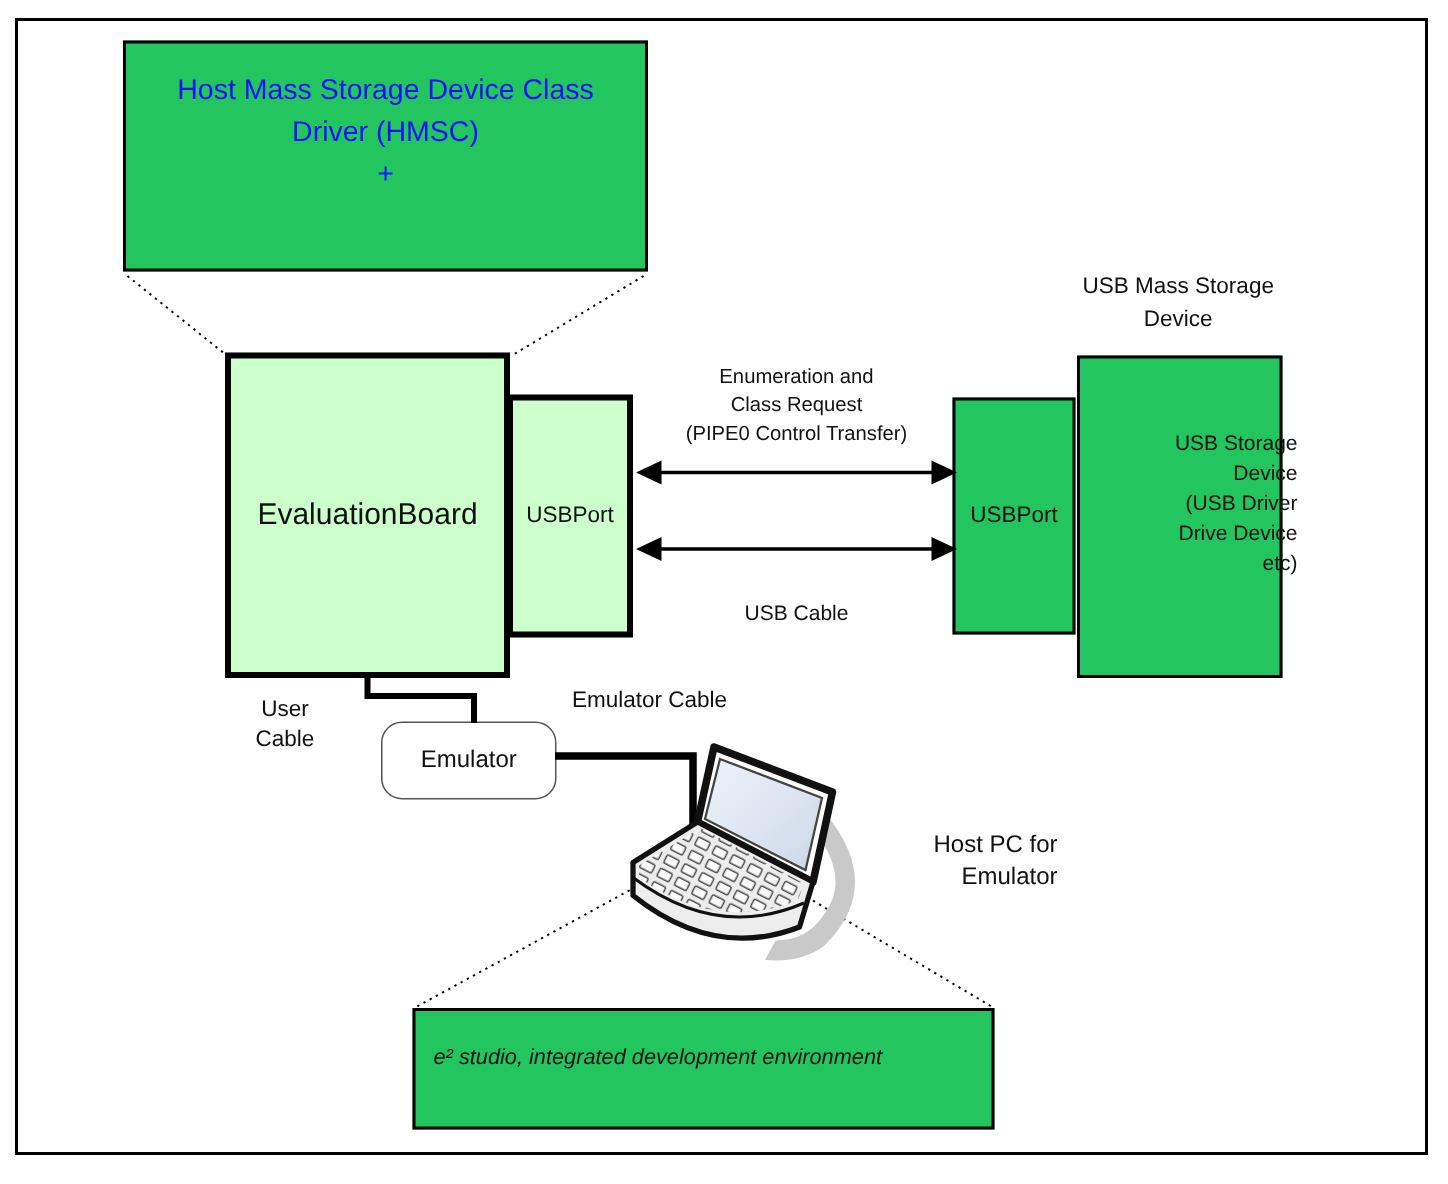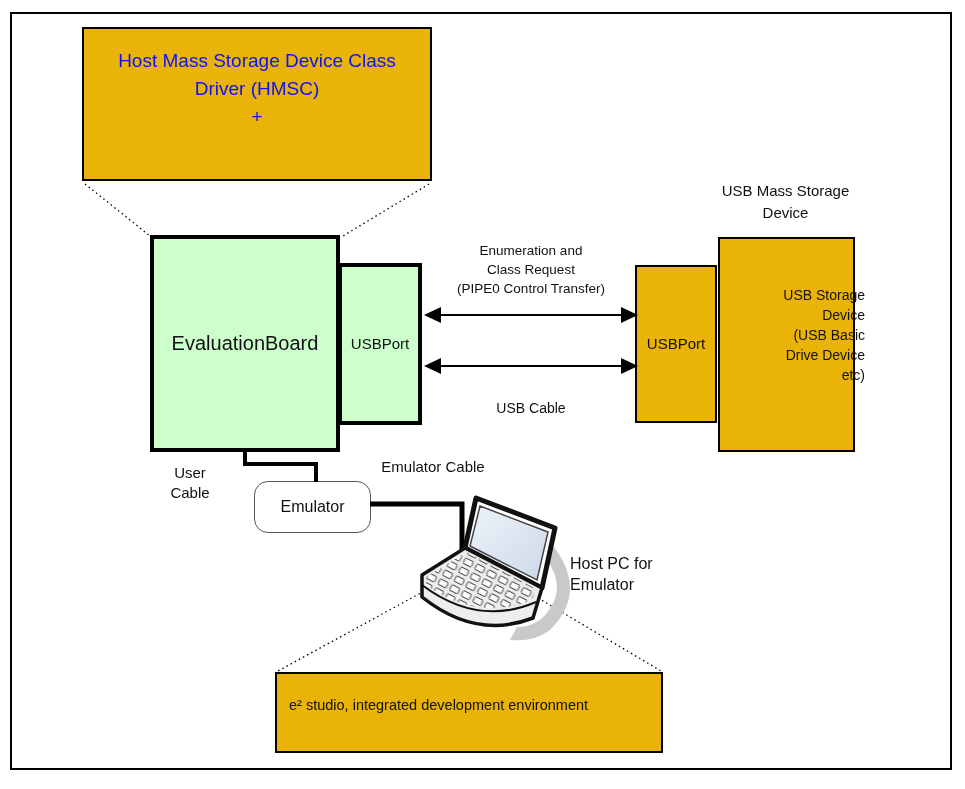--- a/index.html
+++ b/index.html
@@ -2,21 +2,21 @@
 <html style="--board-fill: #ccffcc; --title-blue: #1010ff;"><head>
 <meta charset="utf-8">
 <style>
   html,body{margin:0;padding:0;background:#ffffff;}
   *{box-sizing:border-box;}
   body{font-family:"Liberation Sans", sans-serif; color:#111;}
   #canvas{position:relative;width:965px;height:789px;background:#fff;overflow:hidden;}
 
   .frame{position:absolute;left:10px;top:12px;width:942px;height:758px;border:2px solid #000;background:#fff;}
 
-  .box{position:absolute;background:#eab308;border:2px solid #000;}
+  .box{position:absolute;background:#22c55e;border:2px solid #000;}
   .center{display:flex;flex-direction:row;align-items:center;justify-content:center;text-align:center;}
 
   
   .top-box{left:82px;top:27px;width:350px;height:154px;z-index:1;}
   .top-title{margin-top:18px;font-size:19px;line-height:28px;color:var(--title-blue,#1010ff);text-align:center;}
   .top-plus{font-size:19px;line-height:28px;color:var(--title-blue,#1010ff);text-align:center;}
   .top-sub{font-size:17px;line-height:26px;margin-top:3px;color:#000;text-align:center;}
 
   
   .board{left:150px;top:235px;width:190px;height:217px;background:var(--board-fill,#ccffcc);border:4px solid #000;z-index:3;font-size:20px;line-height:29px;}
@@ -31,24 +31,24 @@
   
   .bus-label{position:absolute;left:426px;width:210px;text-align:center;font-size:13.5px;line-height:19px;z-index:4;}
   .bus-control{top:241px;}
   .bus-data{top:327px;line-height:18px;}
   .bus-cable{top:399px;font-size:14px;}
 
   
   .user-cable-label{position:absolute;left:155px;top:463px;width:70px;text-align:center;font-size:15px;line-height:20px;}
   .emulator-box{position:absolute;left:254px;top:481px;width:117px;height:52px;background:#fff;border:1.5px solid #555;border-radius:14px;font-size:16px;z-index:3;}
   .emulator-cable-label{position:absolute;left:368px;top:458px;width:130px;text-align:center;font-size:15px;line-height:18px;}
-  .hostpc-label{position:absolute;left:570px;top:553px;width:135px;text-align:left;font-size:16px;line-height:21px;}
+  .hostpc-label{position:absolute;left:570px;top:553px;width:135px;text-align:right;font-size:16px;line-height:21px;}
 
   
-  .ide-box{left:275px;top:672px;width:388px;height:81px;z-index:1;}
+  .ide-box{left:275px;top:672px;width:388px;height:81px;z-index:1;font-style:italic;}
   .ide-label{position:absolute;left:12px;top:21px;font-size:14.5px;line-height:20px;}
 
   
   .overlay{position:absolute;left:0;top:0;width:965px;height:789px;z-index:5;pointer-events:none;}
   .laptop-svg{position:absolute;left:398px;top:488px;width:195px;height:160px;z-index:6;pointer-events:none;}
 </style>
 </head>
 <body>
 
 <div id="canvas">
@@ -83,21 +83,21 @@
     <div>Device</div>
   </div>
   <div class="box dev-port center">
     <div>USB</div>
     <div>Port</div>
   </div>
   <div class="box storage">
     <div class="storage-text">
       <div>USB Storage</div>
       <div>Device</div>
-      <div>(USB Basic</div>
+      <div>(USB Driver</div>
       <div>Drive Device</div>
       <div>etc)</div>
     </div>
   </div>
 
   <div class="user-cable-label">
     <div>User</div>
     <div>Cable</div>
   </div>
   <div class="emulator-box center">

